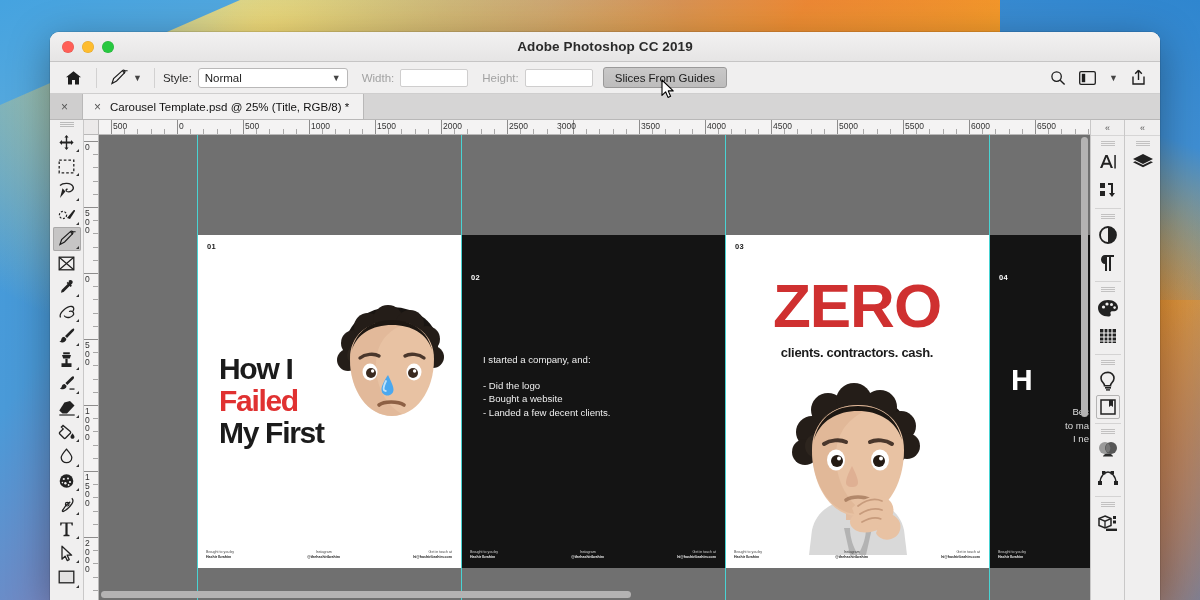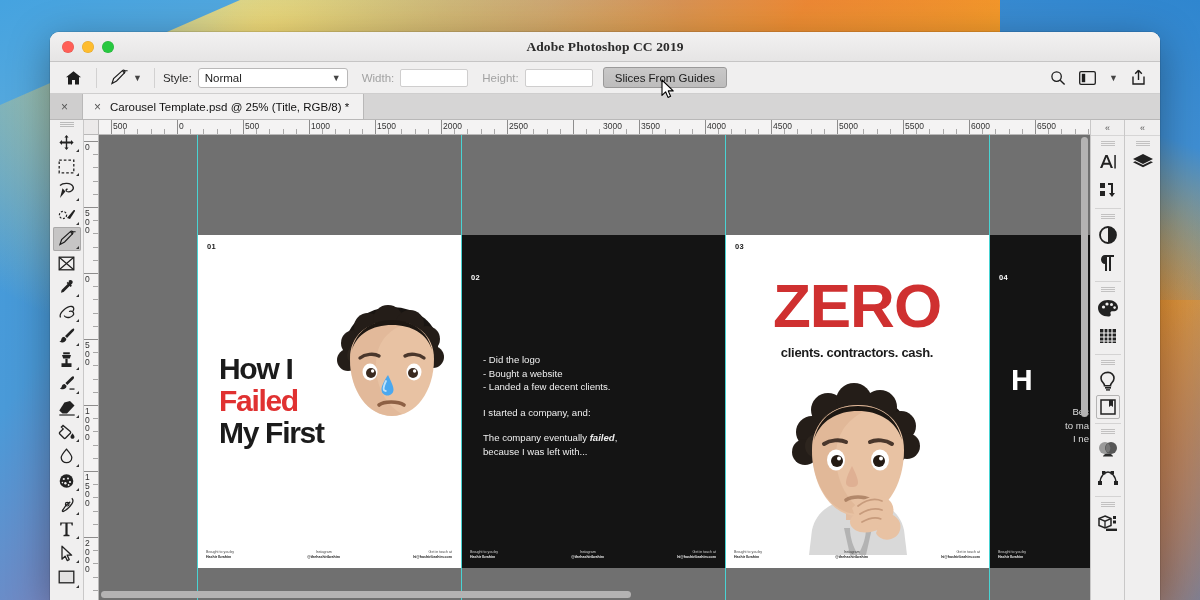--- a/index.html
+++ b/index.html
@@ -38,21 +38,21 @@
     border-bottom: 1px solid #c6c5c5;
     display: flex; align-items: center;
   }
   .traffic { display: flex; gap: 8px; margin-left: 12px; }
   .tl { width: 12px; height: 12px; border-radius: 50%; }
   .tl.r { background: #ff5f57; box-shadow: inset 0 0 0 .5px rgba(0,0,0,.12); }
   .tl.y { background: #febc2e; box-shadow: inset 0 0 0 .5px rgba(0,0,0,.12); }
   .tl.g { background: #28c840; box-shadow: inset 0 0 0 .5px rgba(0,0,0,.12); }
   .win-title {
     position: absolute; left: 0; right: 0; text-align: center;
-    font-size: 13.5px; font-weight: bold; color: #2b2b2b; letter-spacing: .1px; font-family: Liberation Serif, serif;
+    font-size: 13.5px; font-weight: bold; color: #2b2b2b; letter-spacing: .1px;
   }
 
   
   .optionsbar {
     height: 32px; flex: 0 0 32px; display: flex; align-items: center;
     background: #f0efef; border-bottom: 1px solid #cfcece; padding: 0 8px;
     gap: 0px; position: relative;
   }
   .ob-home { width: 30px; display: flex; align-items: center; justify-content: center; }
   .vdiv { width: 1px; height: 20px; background: #d2d1d1; margin: 0 8px; }
@@ -490,21 +490,21 @@
             <div class="rh-tick minor" style="left: 368.4px;"></div>
             <div class="rh-tick minor" style="left: 381.6px;"></div>
             <div class="rh-tick minor" style="left: 394.8px;"></div>
             <div class="rh-tick" style="left: 408px;"></div>
             <div class="rh-lab" style="left: 408px;">2500</div>
             <div class="rh-tick minor" style="left: 421.2px;"></div>
             <div class="rh-tick minor" style="left: 434.4px;"></div>
             <div class="rh-tick minor" style="left: 447.6px;"></div>
             <div class="rh-tick minor" style="left: 460.8px;"></div>
             <div class="rh-tick" style="left: 474px;"></div>
-            <div class="rh-lab" style="left: 502px;">3000</div>
+            <div class="rh-lab" style="left: 456px;">3000</div>
             <div class="rh-tick minor" style="left: 487.2px;"></div>
             <div class="rh-tick minor" style="left: 500.4px;"></div>
             <div class="rh-tick minor" style="left: 513.6px;"></div>
             <div class="rh-tick minor" style="left: 526.8px;"></div>
             <div class="rh-tick" style="left: 540px;"></div>
             <div class="rh-lab" style="left: 540px;">3500</div>
             <div class="rh-tick minor" style="left: 553.2px;"></div>
             <div class="rh-tick minor" style="left: 566.4px;"></div>
             <div class="rh-tick minor" style="left: 579.6px;"></div>
             <div class="rh-tick minor" style="left: 592.8px;"></div>
@@ -651,23 +651,22 @@
               <div class="foot-col r">
                 <div class="t">Get in touch at</div>
                 <div class="b">hi@hashiribrahim.com</div>
               </div>
             </div>
           </div>
 
           <div class="slide dark" style="left:362px">
             <div class="slide-num">02</div>
             <div class="s2-body">
+              <p>I started a company, and:</p>
               <p id="s2p2">- Did the logo<br>- Bought a website<br>- Landed a few decent clients.</p>
-              <p>I started a company, and:</p>
-              <p id="s2p3">The company eventually <i>failed</i>,<br>because I was left with...</p>
             </div>
             <div class="slide-foot">
               <div class="foot-col">
                 <div class="t">Brought to you by</div>
                 <div class="b">Hashir Ibrahim</div>
               </div>
               <div class="foot-col c">
                 <div class="t">Instagram</div>
                 <div class="b">@thehashiribrahim</div>
               </div>

